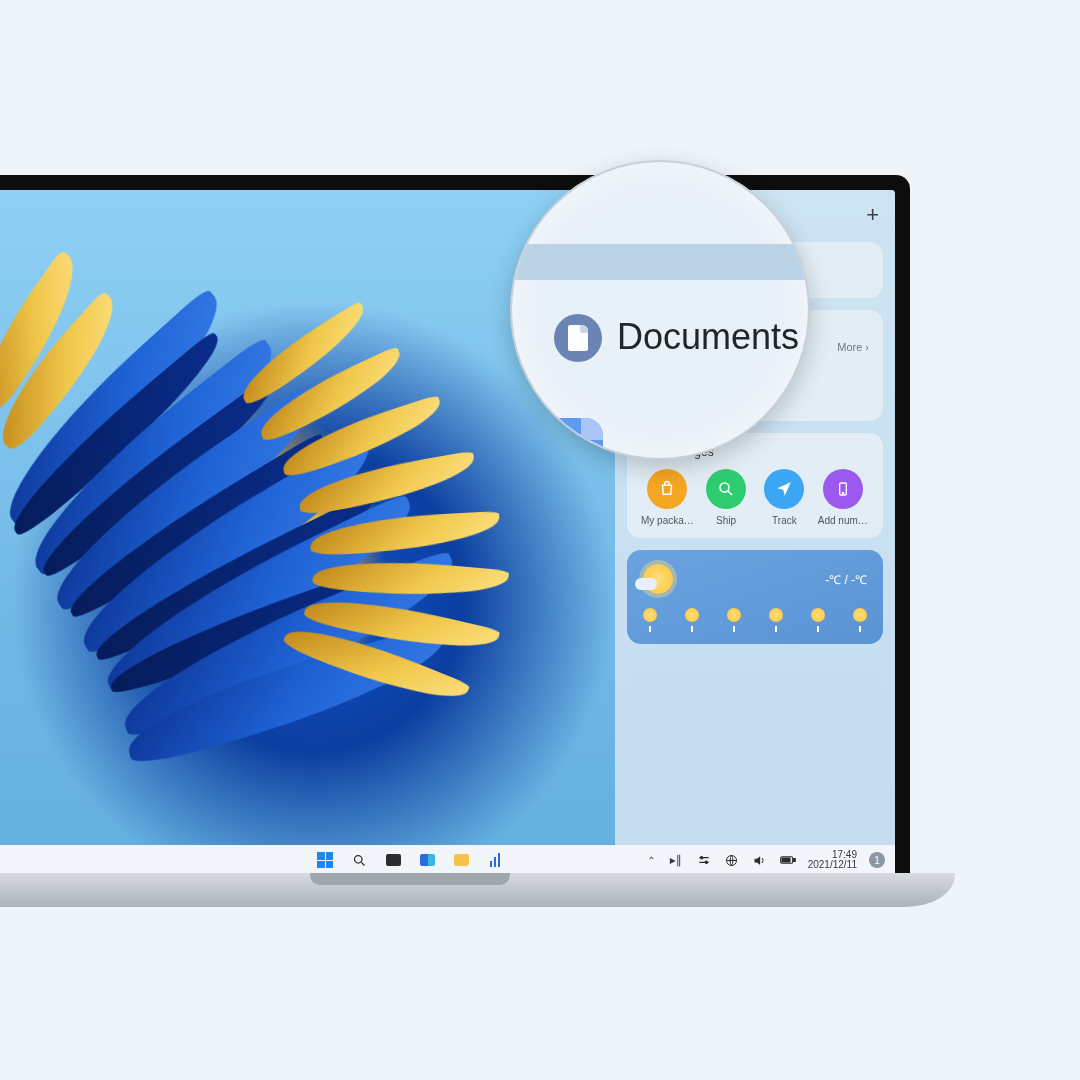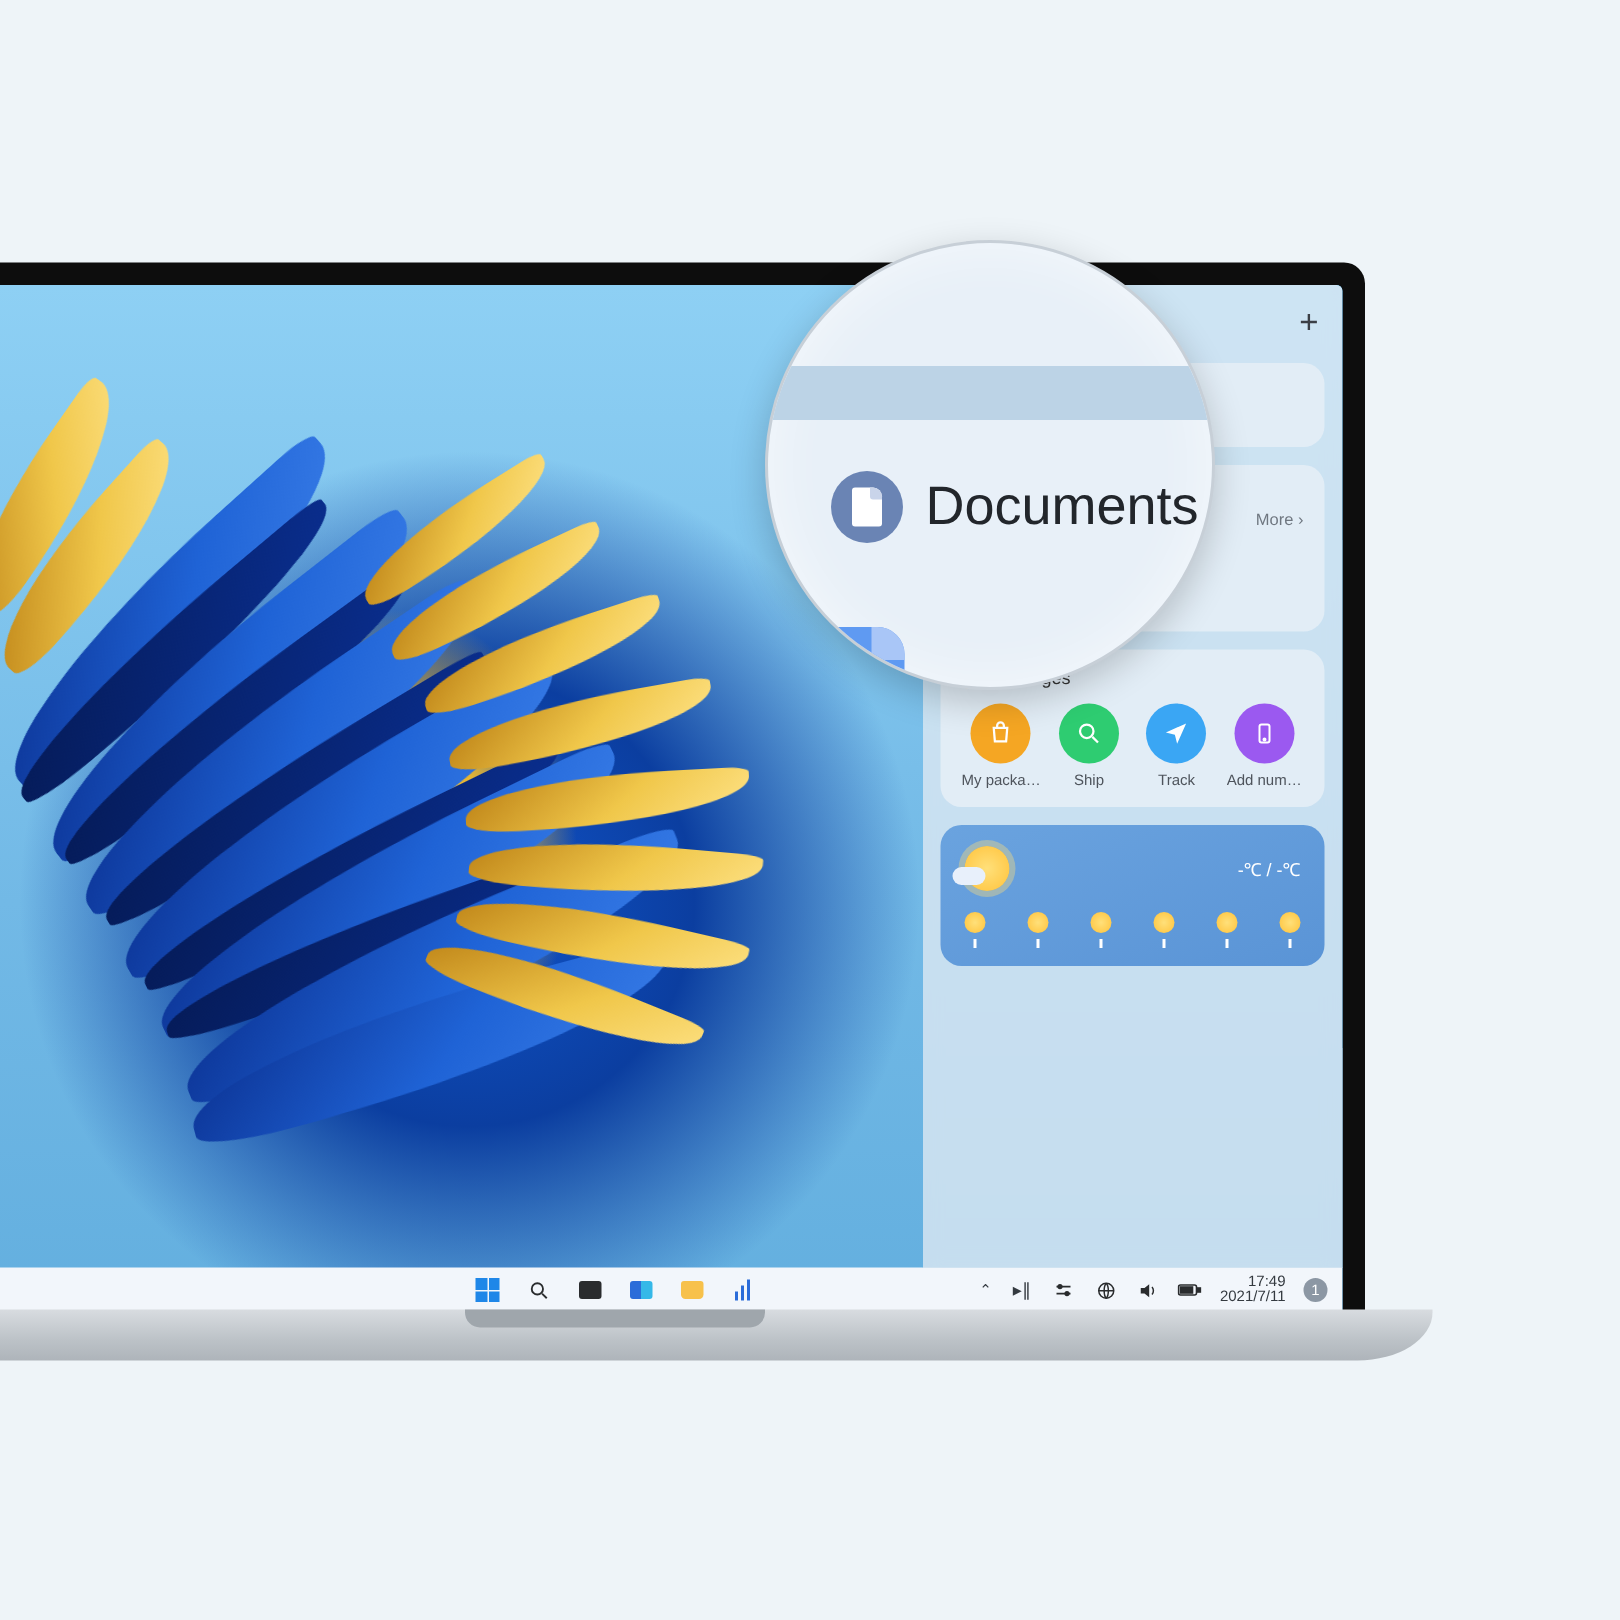--- a/index.html
+++ b/index.html
@@ -344,21 +344,21 @@
           </span>
           <span class="tb-ico">
             <svg width="18" height="12" viewBox="0 0 24 14" fill="none" stroke="#2a2c2e" stroke-width="1.6">
                 <rect x="1" y="2" width="18" height="10" rx="2"></rect>
                 <rect x="20" y="5" width="3" height="4" fill="#2a2c2e"></rect>
                 <rect x="3" y="4" width="12" height="6" fill="#2a2c2e"></rect>
               </svg>
           </span>
           <div class="clock">
             <span>17:49</span>
-            <span>2021/7/11</span>
+            <span>2021/12/11</span>
           </div>
           <span class="badge">1</span>
         </div>
       </div>
 
     </div>
   </div>
   <div class="base-lip"></div>
 </div>
 

